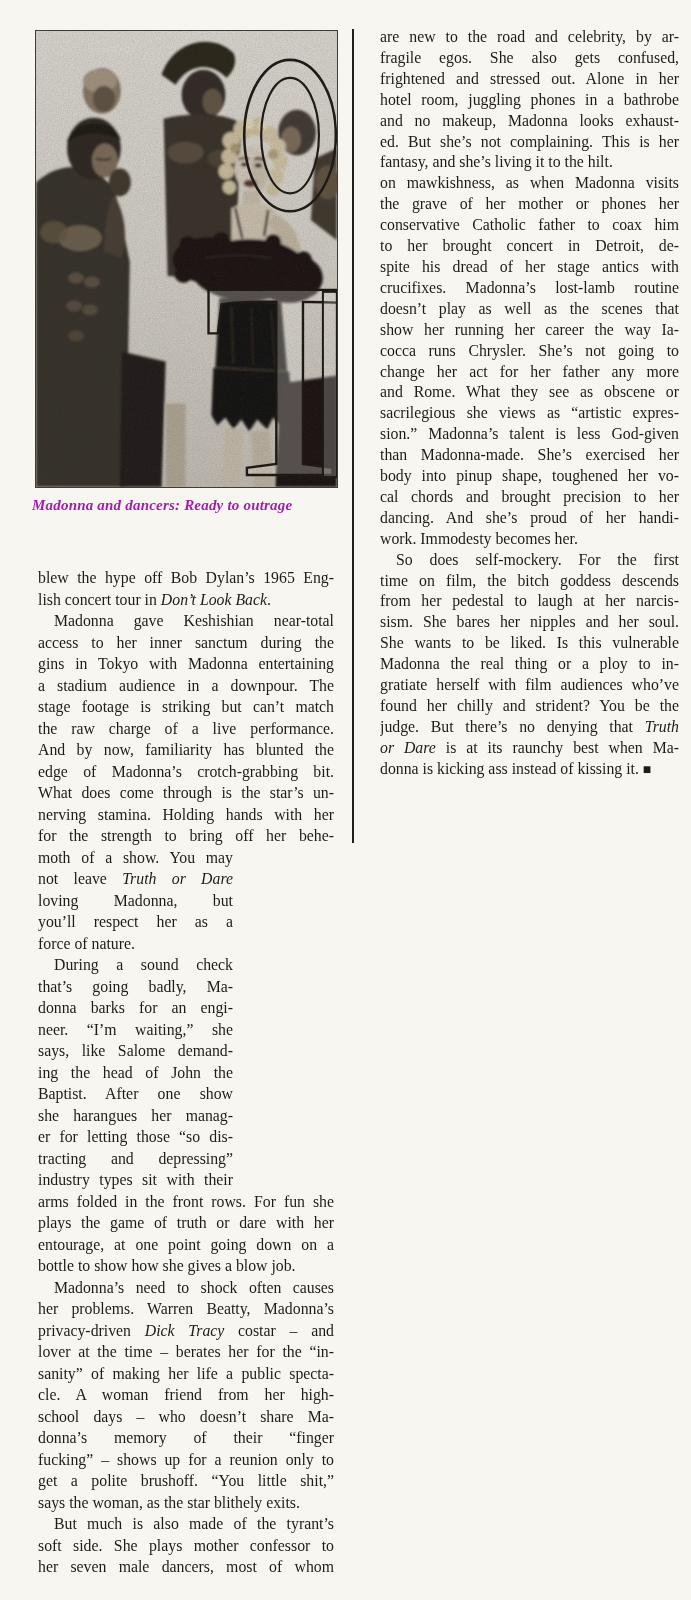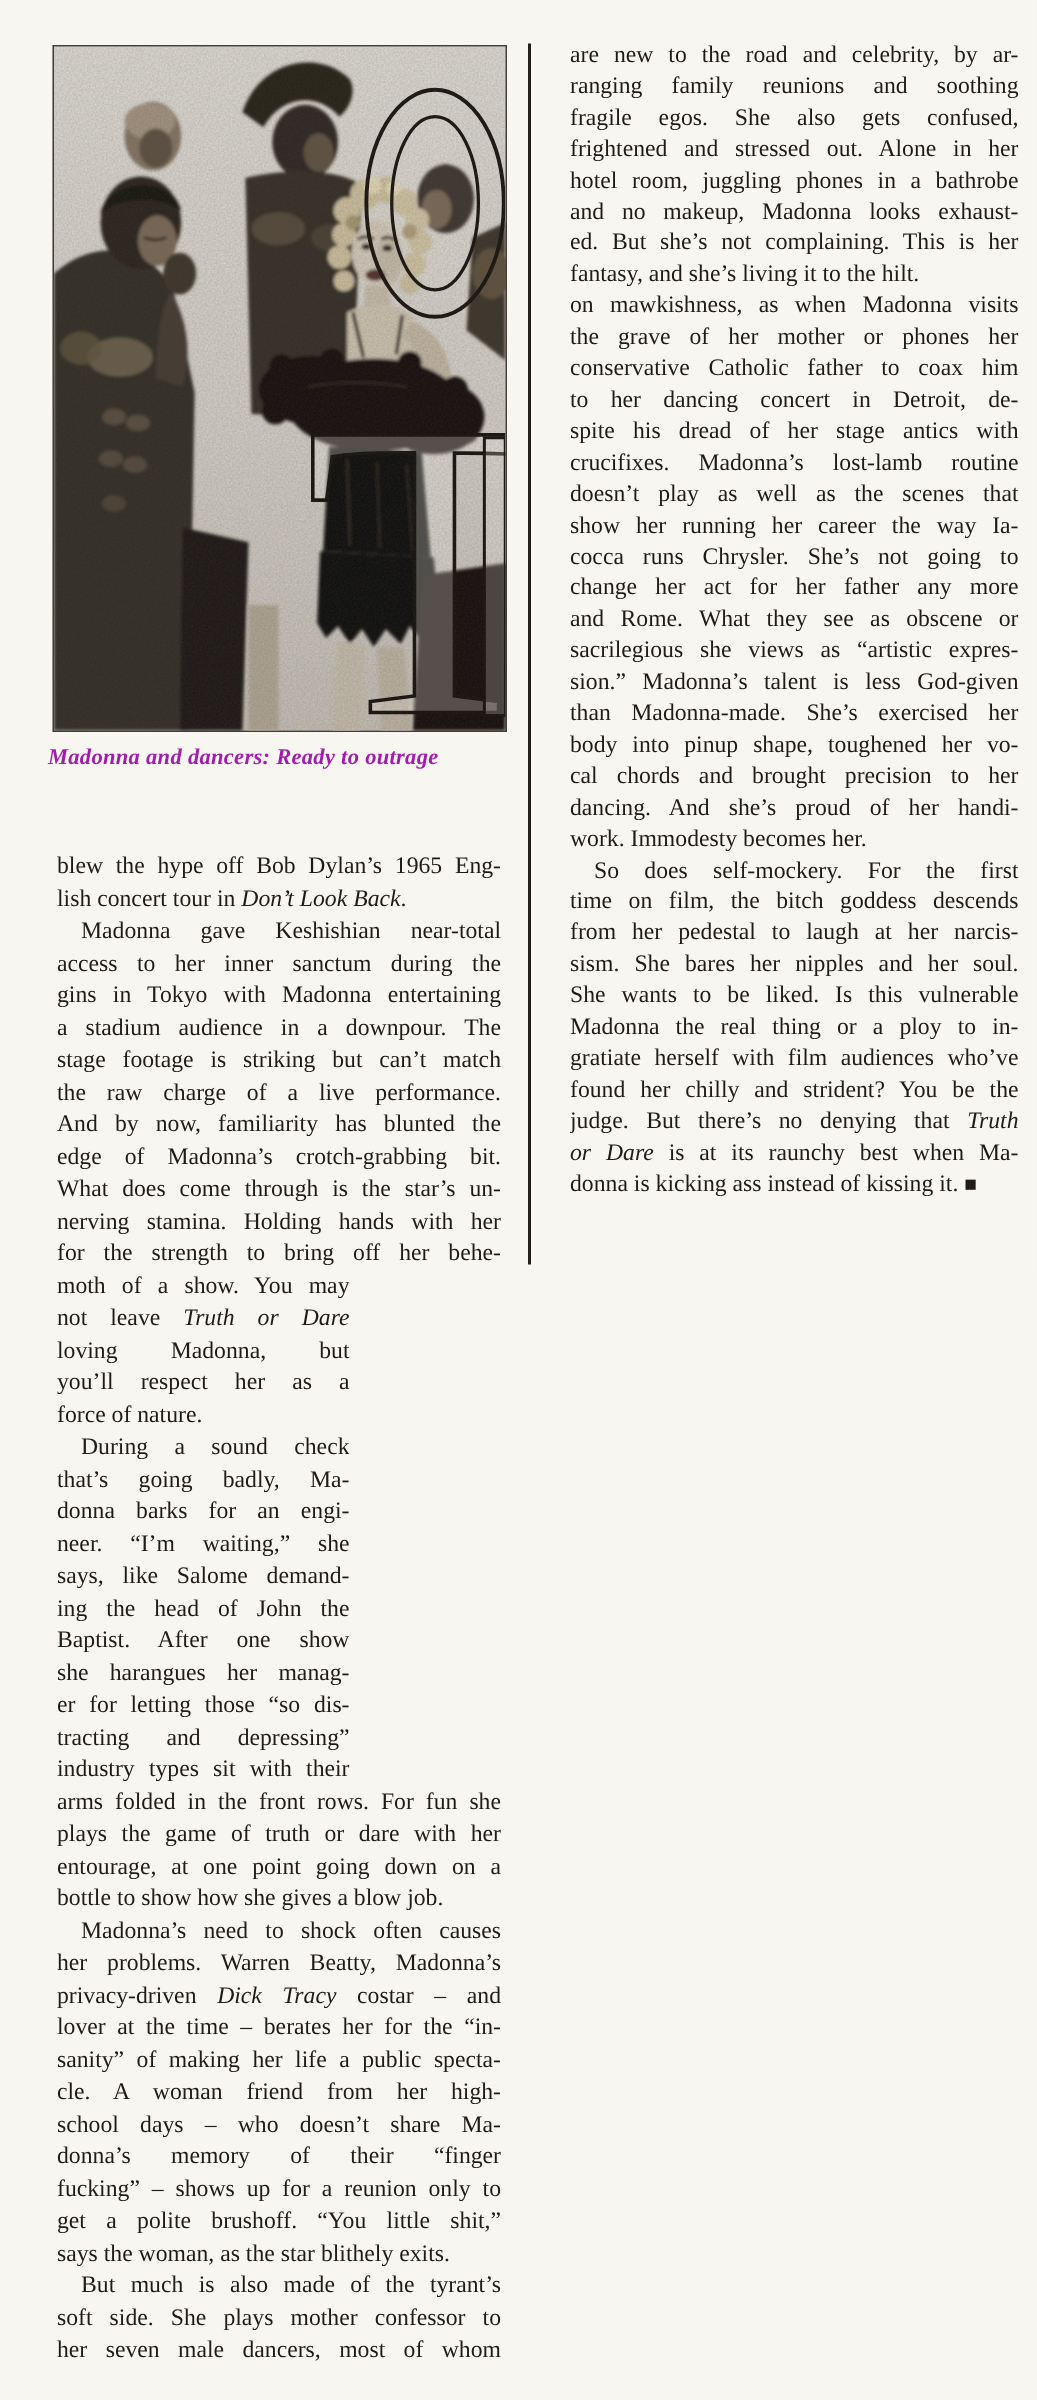--- a/index.html
+++ b/index.html
@@ -198,31 +198,30 @@
       <div class="line">donna’s memory of their “finger</div>
       <div class="line">fucking” – shows up for a reunion only to</div>
       <div class="line">get a polite brushoff. “You little shit,”</div>
       <div class="line end">says the woman, as the star blithely exits.</div>
       <div class="line ind">But much is also made of the tyrant’s</div>
       <div class="line">soft side. She plays mother confessor to</div>
       <div class="line">her seven male dancers, most of whom</div>
     </div>
   <div id="right-col" class="col right">
       <div class="line">are new to the road and celebrity, by ar-</div>
-      <div class="line">ranging family reunions and soothing</div>
       <div class="line">fragile egos. She also gets confused,</div>
       <div class="line">frightened and stressed out. Alone in her</div>
       <div class="line">hotel room, juggling phones in a bathrobe</div>
       <div class="line">and no makeup, Madonna looks exhaust-</div>
       <div class="line">ed. But she’s not complaining. This is her</div>
       <div class="line end">fantasy, and she’s living it to the hilt.</div>
       <div class="line">on mawkishness, as when Madonna visits</div>
       <div class="line">the grave of her mother or phones her</div>
       <div class="line">conservative Catholic father to coax him</div>
-      <div class="line">to her dancing concert in Detroit, de-</div>
+      <div class="line">to her brought concert in Detroit, de-</div>
       <div class="line">spite his dread of her stage antics with</div>
       <div class="line">crucifixes. Madonna’s lost-lamb routine</div>
       <div class="line">doesn’t play as well as the scenes that</div>
       <div class="line">show her running her career the way Ia-</div>
       <div class="line">cocca runs Chrysler. She’s not going to</div>
       <div class="line">change her act for her father any more</div>
       <div class="line">and Rome. What they see as obscene or</div>
       <div class="line">sacrilegious she views as “artistic expres-</div>
       <div class="line">sion.” Madonna’s talent is less God-given</div>
       <div class="line">than Madonna-made. She’s exercised her</div>

